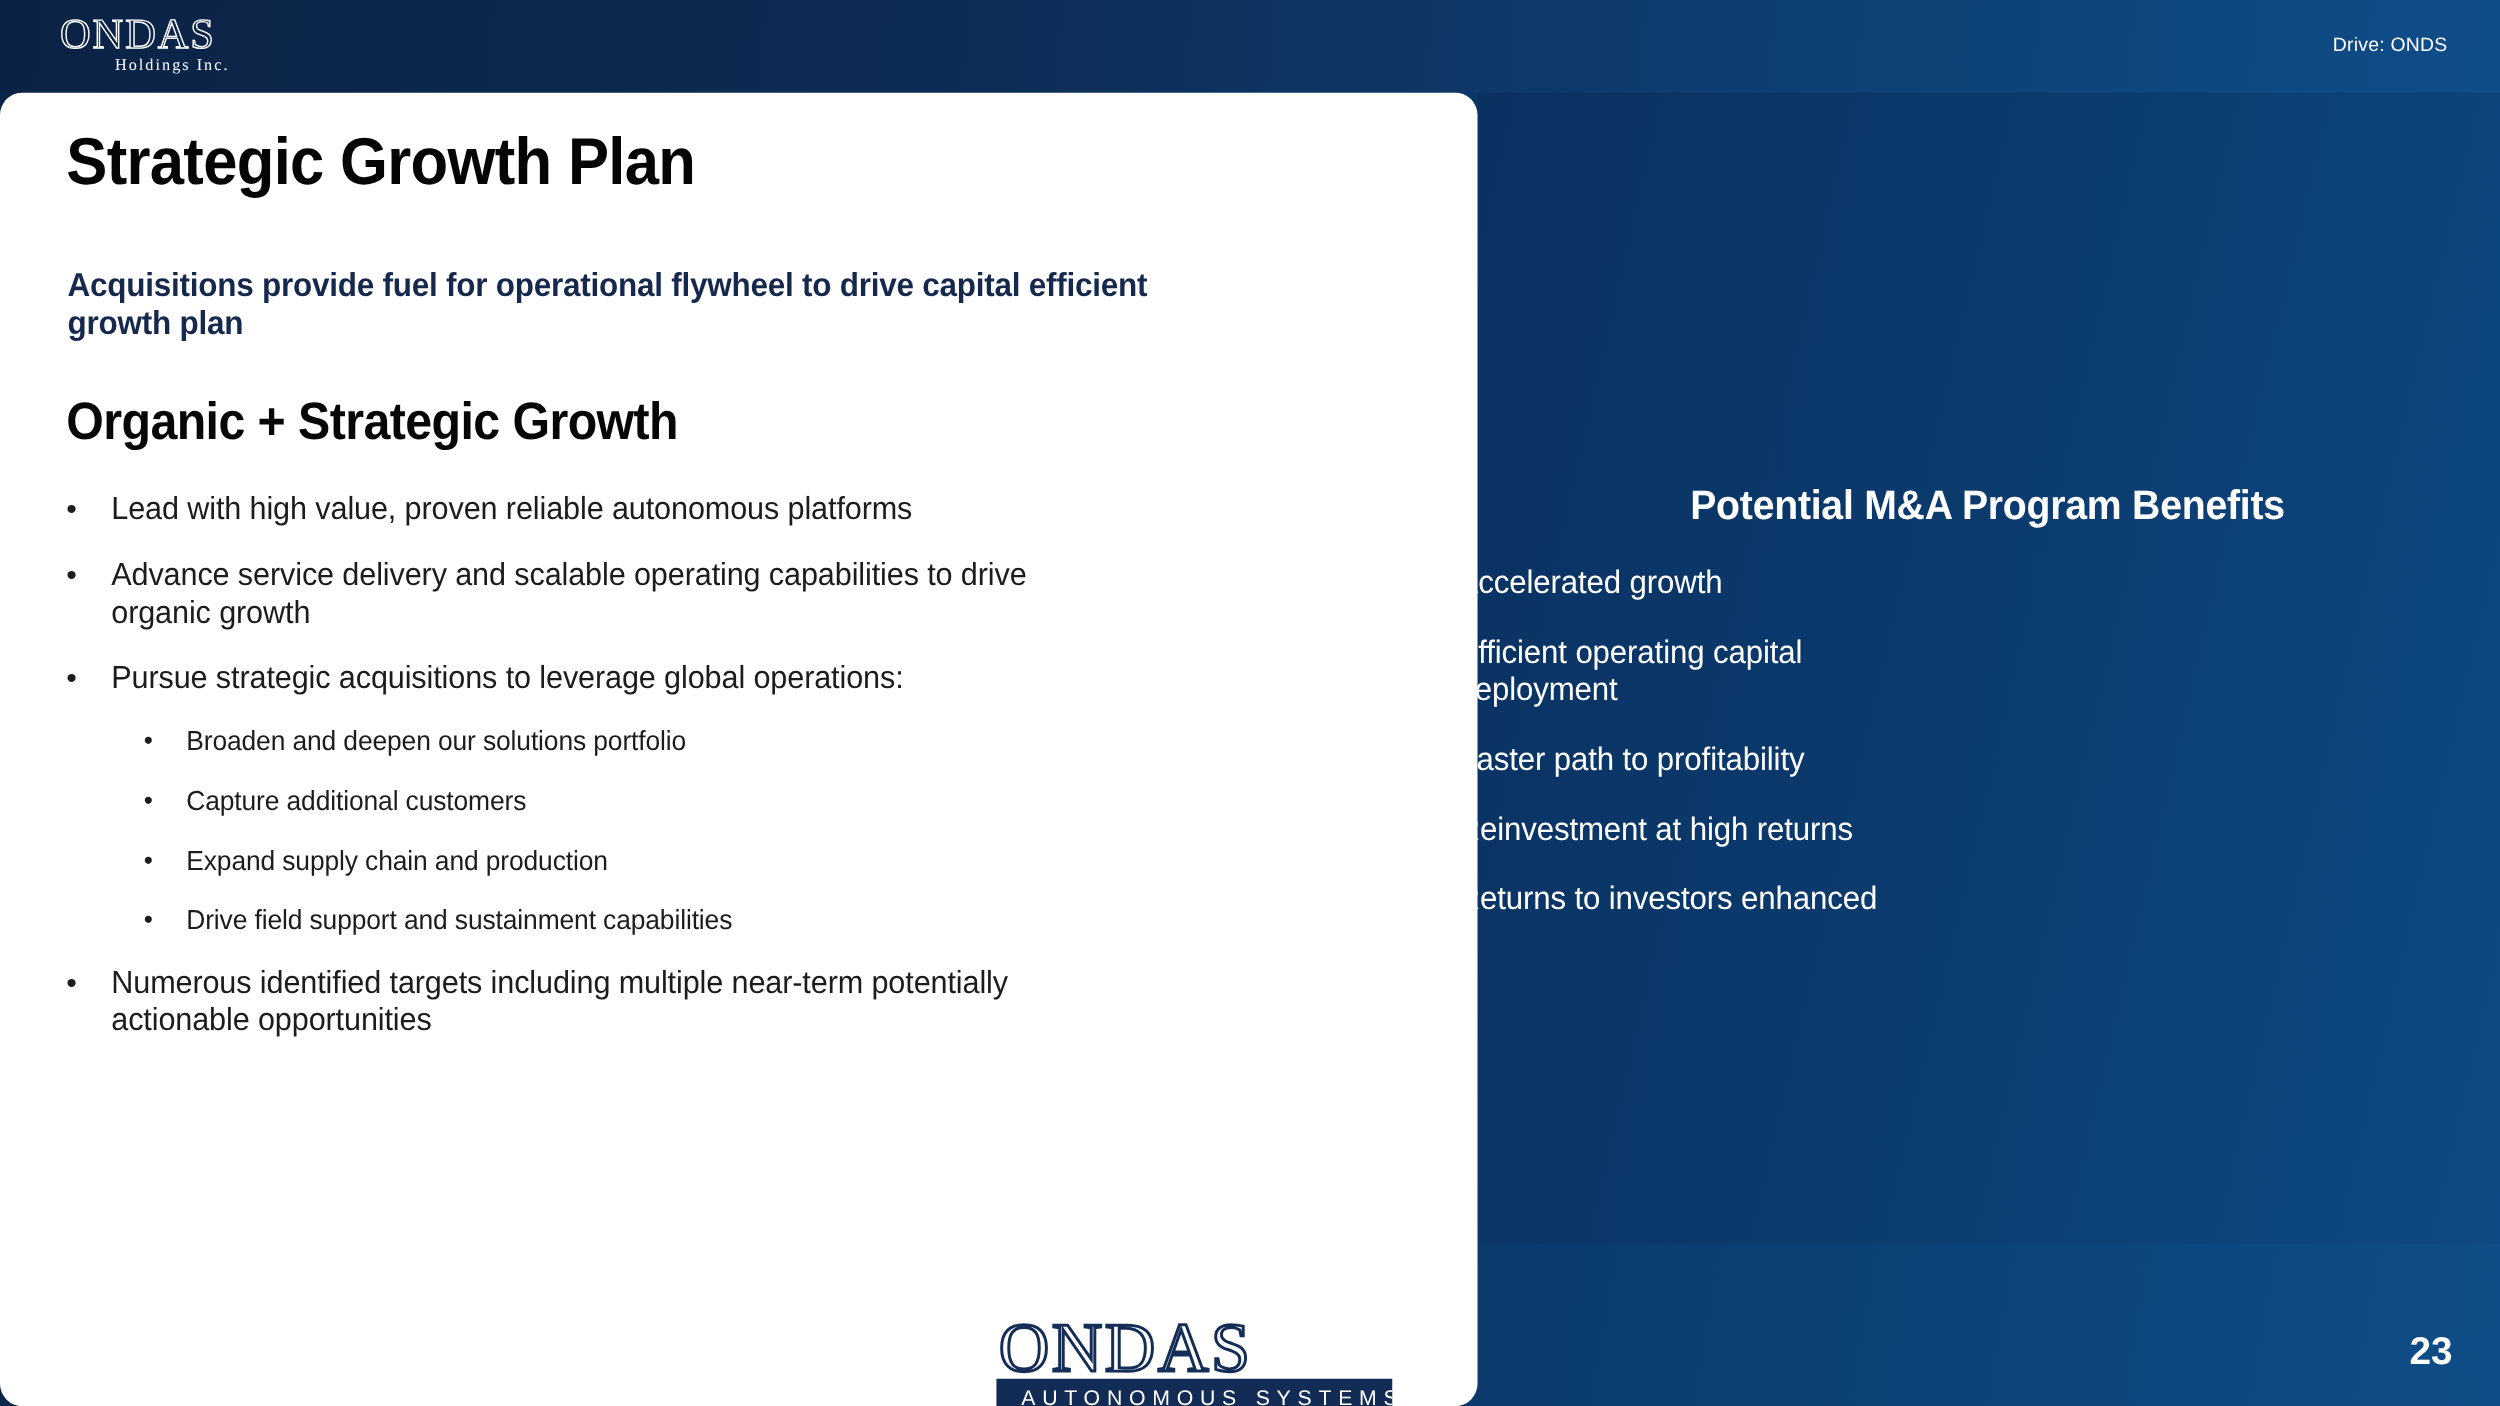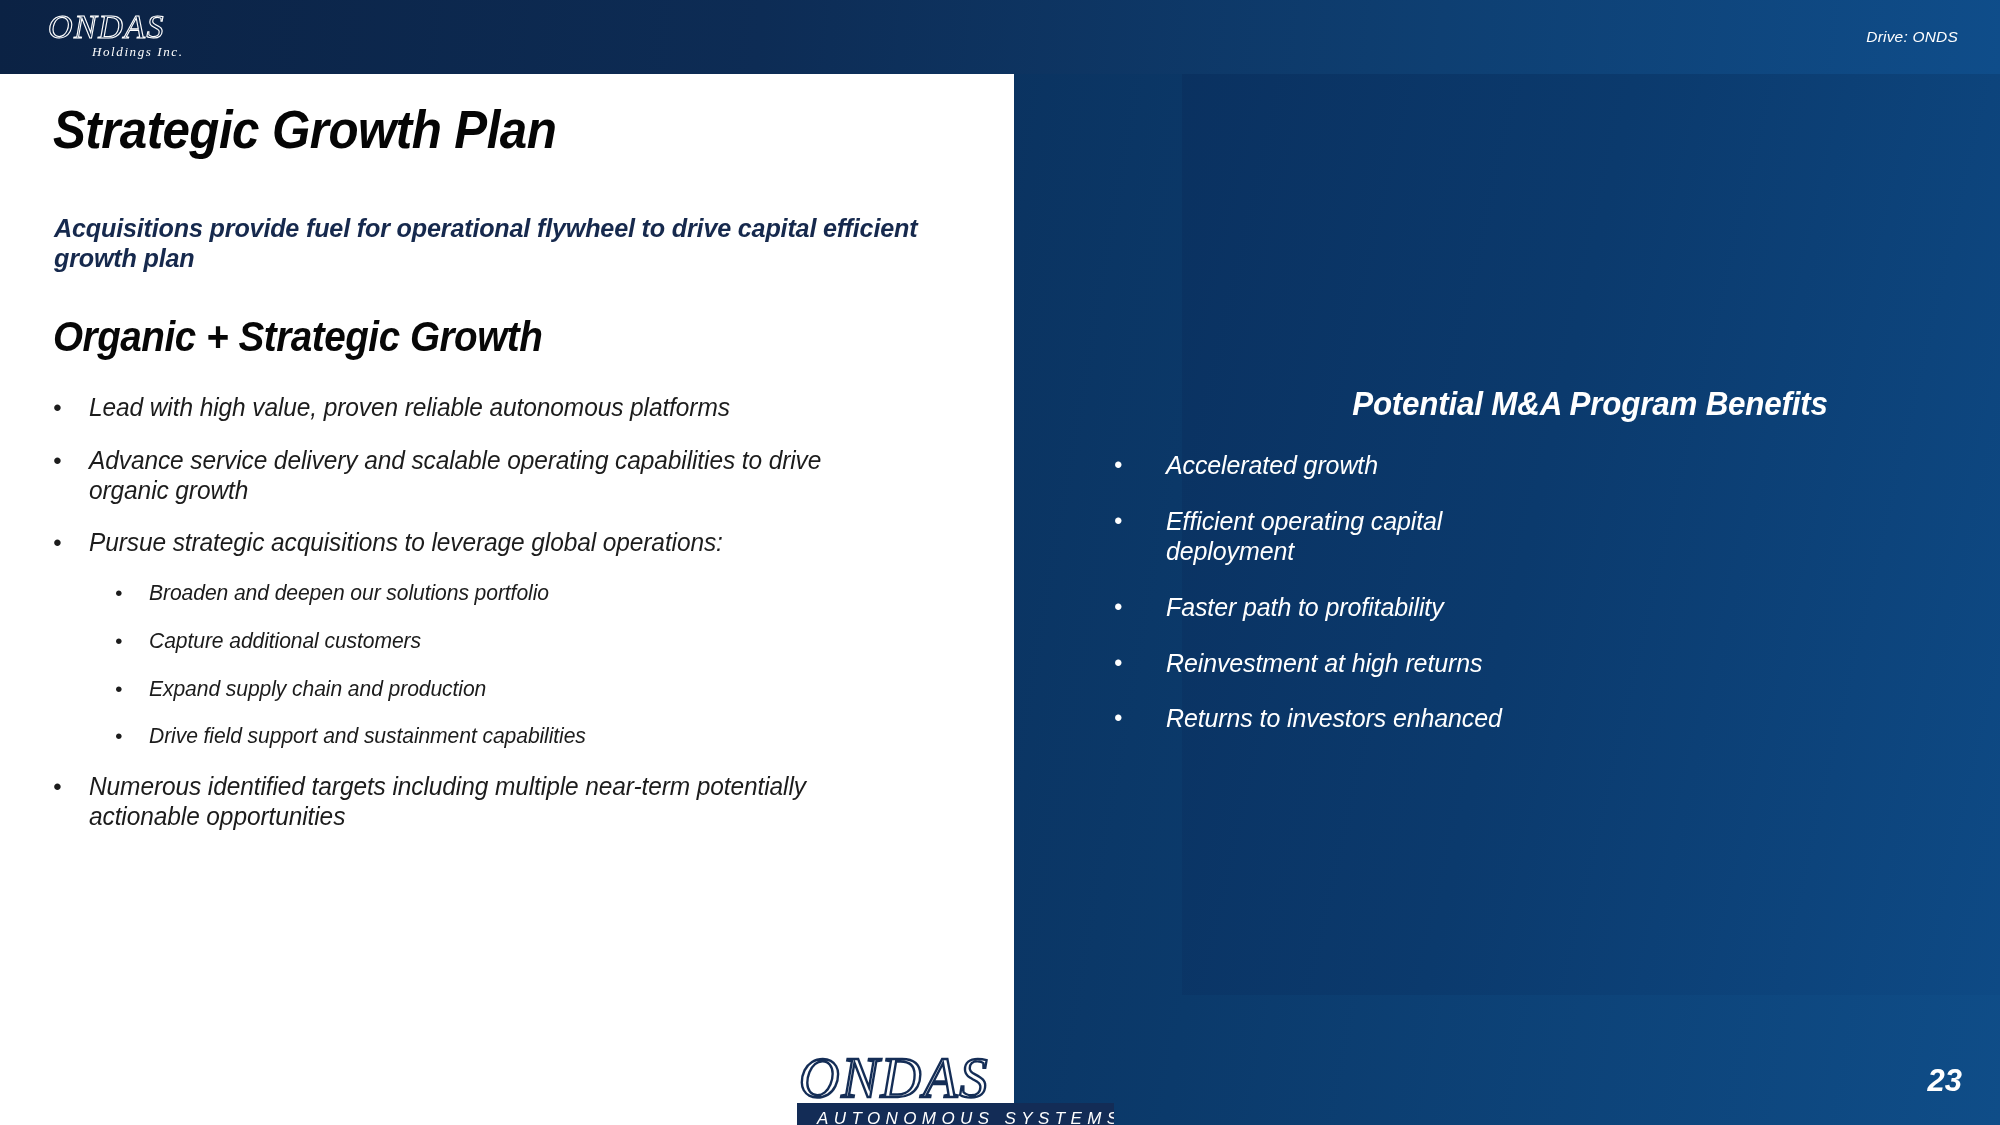--- a/index.html
+++ b/index.html
@@ -11,21 +11,20 @@
     background: #ffffff;
     font-family: "Liberation Sans", sans-serif;
   }
 
   .slide {
     position: relative;
     width: 2000px;
     height: 1125px;
     background: linear-gradient(100deg, #0a2348 0%, #0a2c56 30%, #0b3a6b 62%, #0f4d88 100%);
     overflow: hidden;
-    font-style: italic;
   }
 
   
   .header {
     position: absolute;
     top: 0; left: 0;
     width: 2000px;
     height: 74px;
     background: linear-gradient(95deg, #0b2244 0%, #0d2c55 38%, #0e3f72 72%, #0f4d8a 100%);
     z-index: 5;
@@ -49,24 +48,25 @@
     letter-spacing: 0.2px;
     color: #ffffff;
     font-family: "Liberation Sans", sans-serif;
   }
 
   
   .white-panel {
     position: absolute;
     left: 0;
     top: 74px;
-    width: 1014px;
+    width: 1182px;
     height: 1051px;
     background: #ffffff;
     z-index: 3;
+    border-radius: 18px;
   }
 
   .title {
     position: absolute;
     left: 53px;
     top: 25px;
     font-size: 53px;
     font-weight: 700;
     letter-spacing: -0.6px;
     color: #050505;

